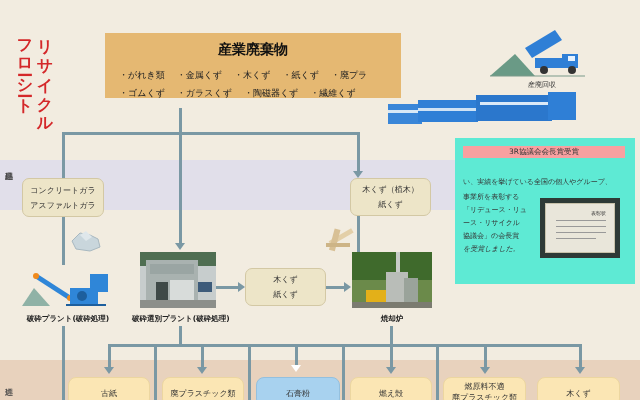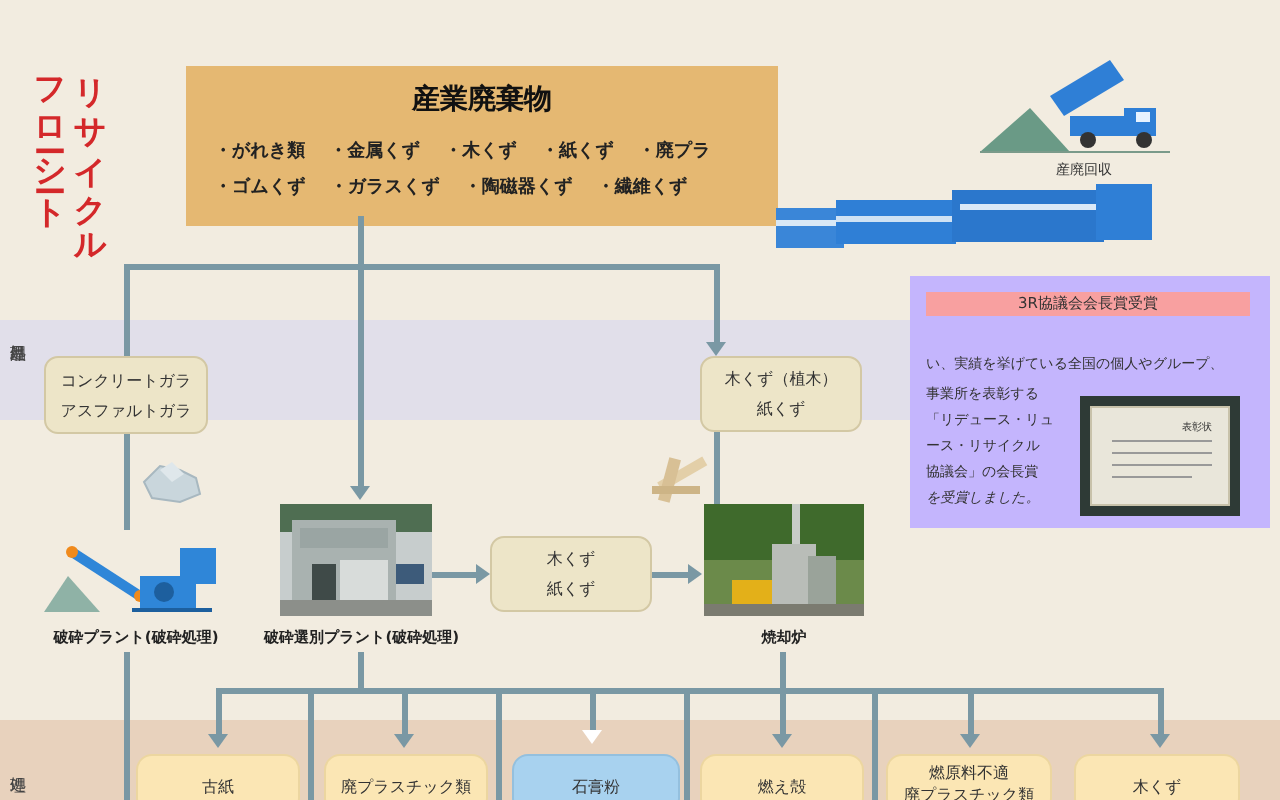--- a/index.html
+++ b/index.html
@@ -2,33 +2,33 @@
 <html><head>
 <meta charset="utf-8">
 <style>
   * { margin:0; padding:0; box-sizing:border-box; }
   body { width:640px; height:400px; overflow:hidden; background:#f2ece0; font-family:"DejaVu Sans", sans-serif; position:relative; }
   .abs { position:absolute; }
   .band1 { left:0; top:160px; width:455px; height:50px; background:#e1dfea; }
   .band2 { left:0; top:360px; width:640px; height:40px; background:#e8d2bd; }
   .band-label { font-size:8px; color:#444; writing-mode:vertical-rl; letter-spacing:0; line-height:9px; }
   .vtitle { writing-mode:vertical-rl; color:#d4282a; font-size:16px; font-weight:bold; line-height:18px; letter-spacing:1px; }
-  .main-box { left:93px; top:33px; width:296px; height:80px; background:#e5b872; }
+  .main-box { left:105px; top:33px; width:296px; height:65px; background:#e5b872; }
   .main-title { position:absolute; left:0; top:8px; width:100%; text-align:center; font-size:14px; font-weight:bold; color:#111; }
   .main-row { position:absolute; left:14px; font-size:9px; color:#222; white-space:nowrap; }
-  .main-row span { margin-right:12px;font-weight:bold; }
+  .main-row span { margin-right:12px; }
   .line { position:absolute; background:#7a98a4; }
   .arrow-down { position:absolute; width:0; height:0; border-left:5px solid transparent; border-right:5px solid transparent; border-top:7px solid #7a98a4; }
   .arrow-right { position:absolute; width:0; height:0; border-top:5px solid transparent; border-bottom:5px solid transparent; border-left:7px solid #7a98a4; }
   .rbox { position:absolute; background:#ede5c8; border:1px solid #d3c8a4; border-radius:7px; font-size:8px; color:#333; text-align:center; display:flex; flex-direction:column; justify-content:center; line-height:15px; }
   .pbox { position:absolute; background:#fbe6b4; border:1px solid #ecd6a0; border-radius:8px; font-size:8px; color:#333; text-align:center; line-height:11px; padding-top:10px; }
   .pbox.blue { background:#a8d2ef; border-color:#94c0de; }
   .caption { position:absolute; font-size:7.5px; font-weight:bold; color:#222; white-space:nowrap; text-align:center; }
   .photo { position:absolute; overflow:hidden; }
-  .award { left:455px; top:138px; width:180px; height:126px; background:#c4b5fd;padding-left:32px; }
+  .award { left:455px; top:138px; width:180px; height:146px; background:#5eead4;padding-left:32px; }
   .award-title { position:absolute; left:8px; top:8px; width:162px; height:12px; background:#f8a0a0; font-size:7.5px; color:#333; text-align:center; line-height:12px; }
   .award-text { position:absolute; font-size:7px; color:#333; line-height:13px; white-space:nowrap; }
   .cert { position:absolute; left:85px; top:60px; width:80px; height:60px; background:#2e3a36; padding:5px; }
   .cert-in { width:100%; height:100%; background:#e9e6da; border:1px solid #c8c2aa; position:relative; }
   .truck-label { position:absolute; font-size:7px; color:#333; }
 </style>
 </head>
 <body>
 
 <div class="abs band1"></div>

